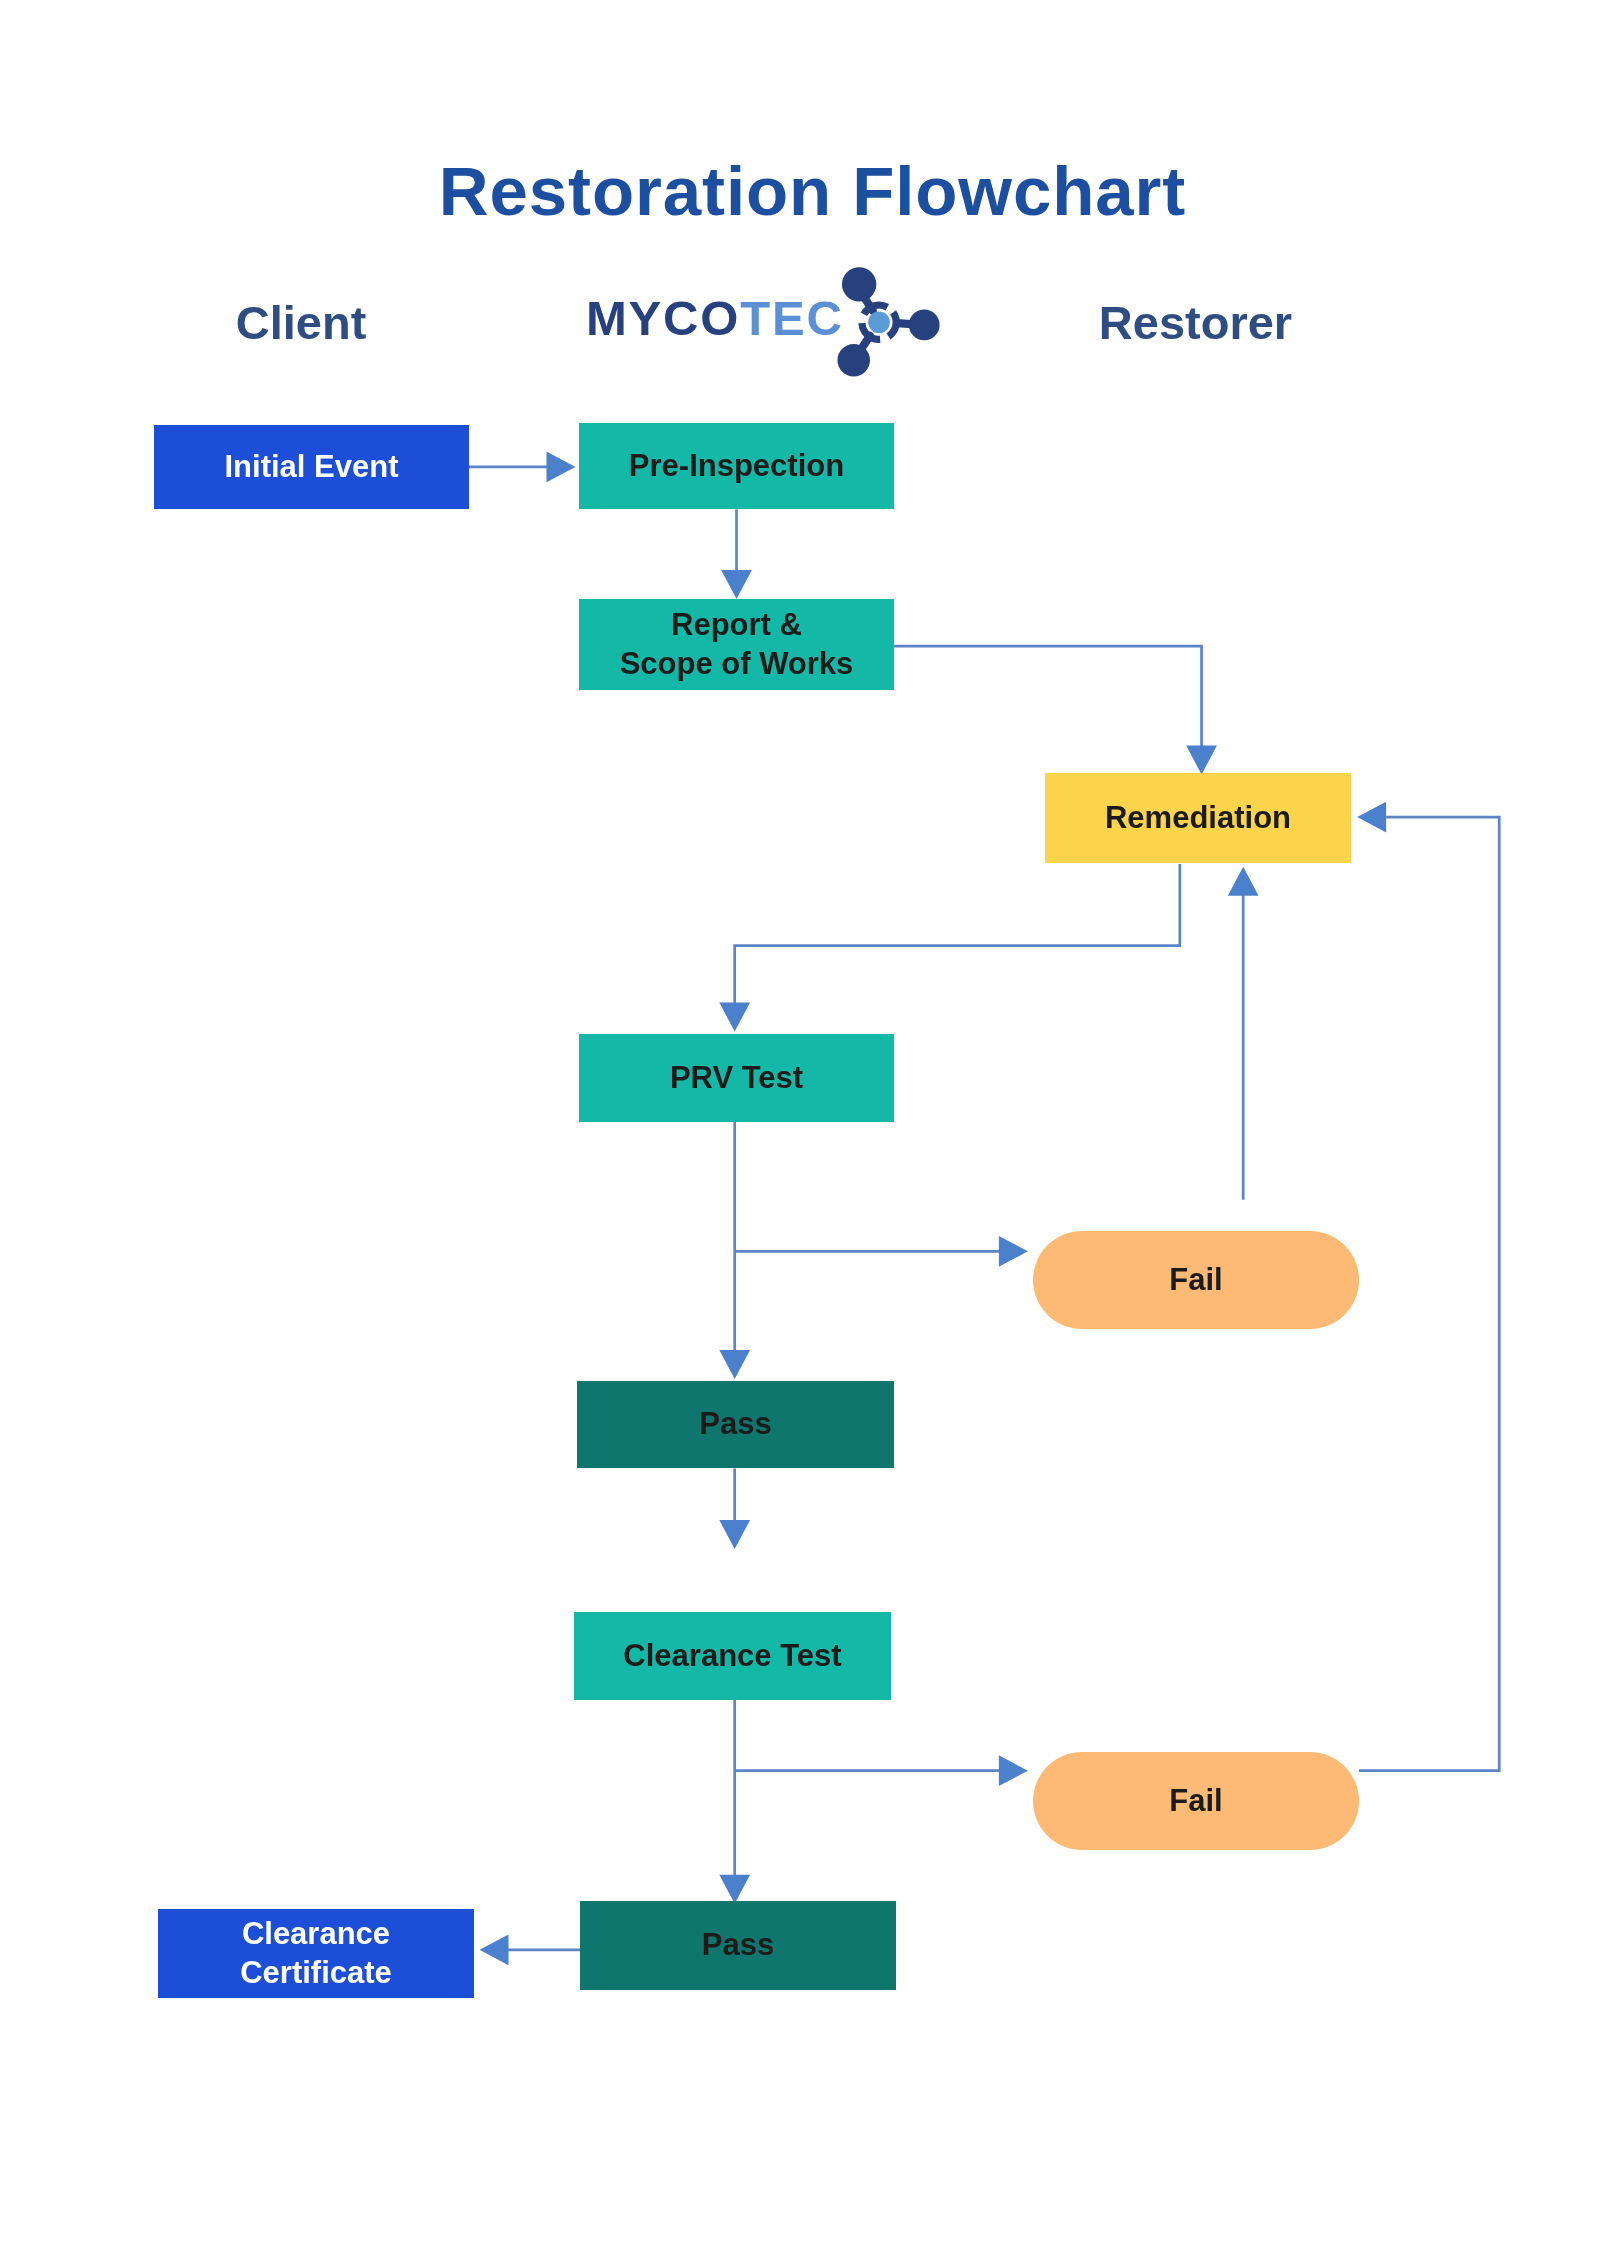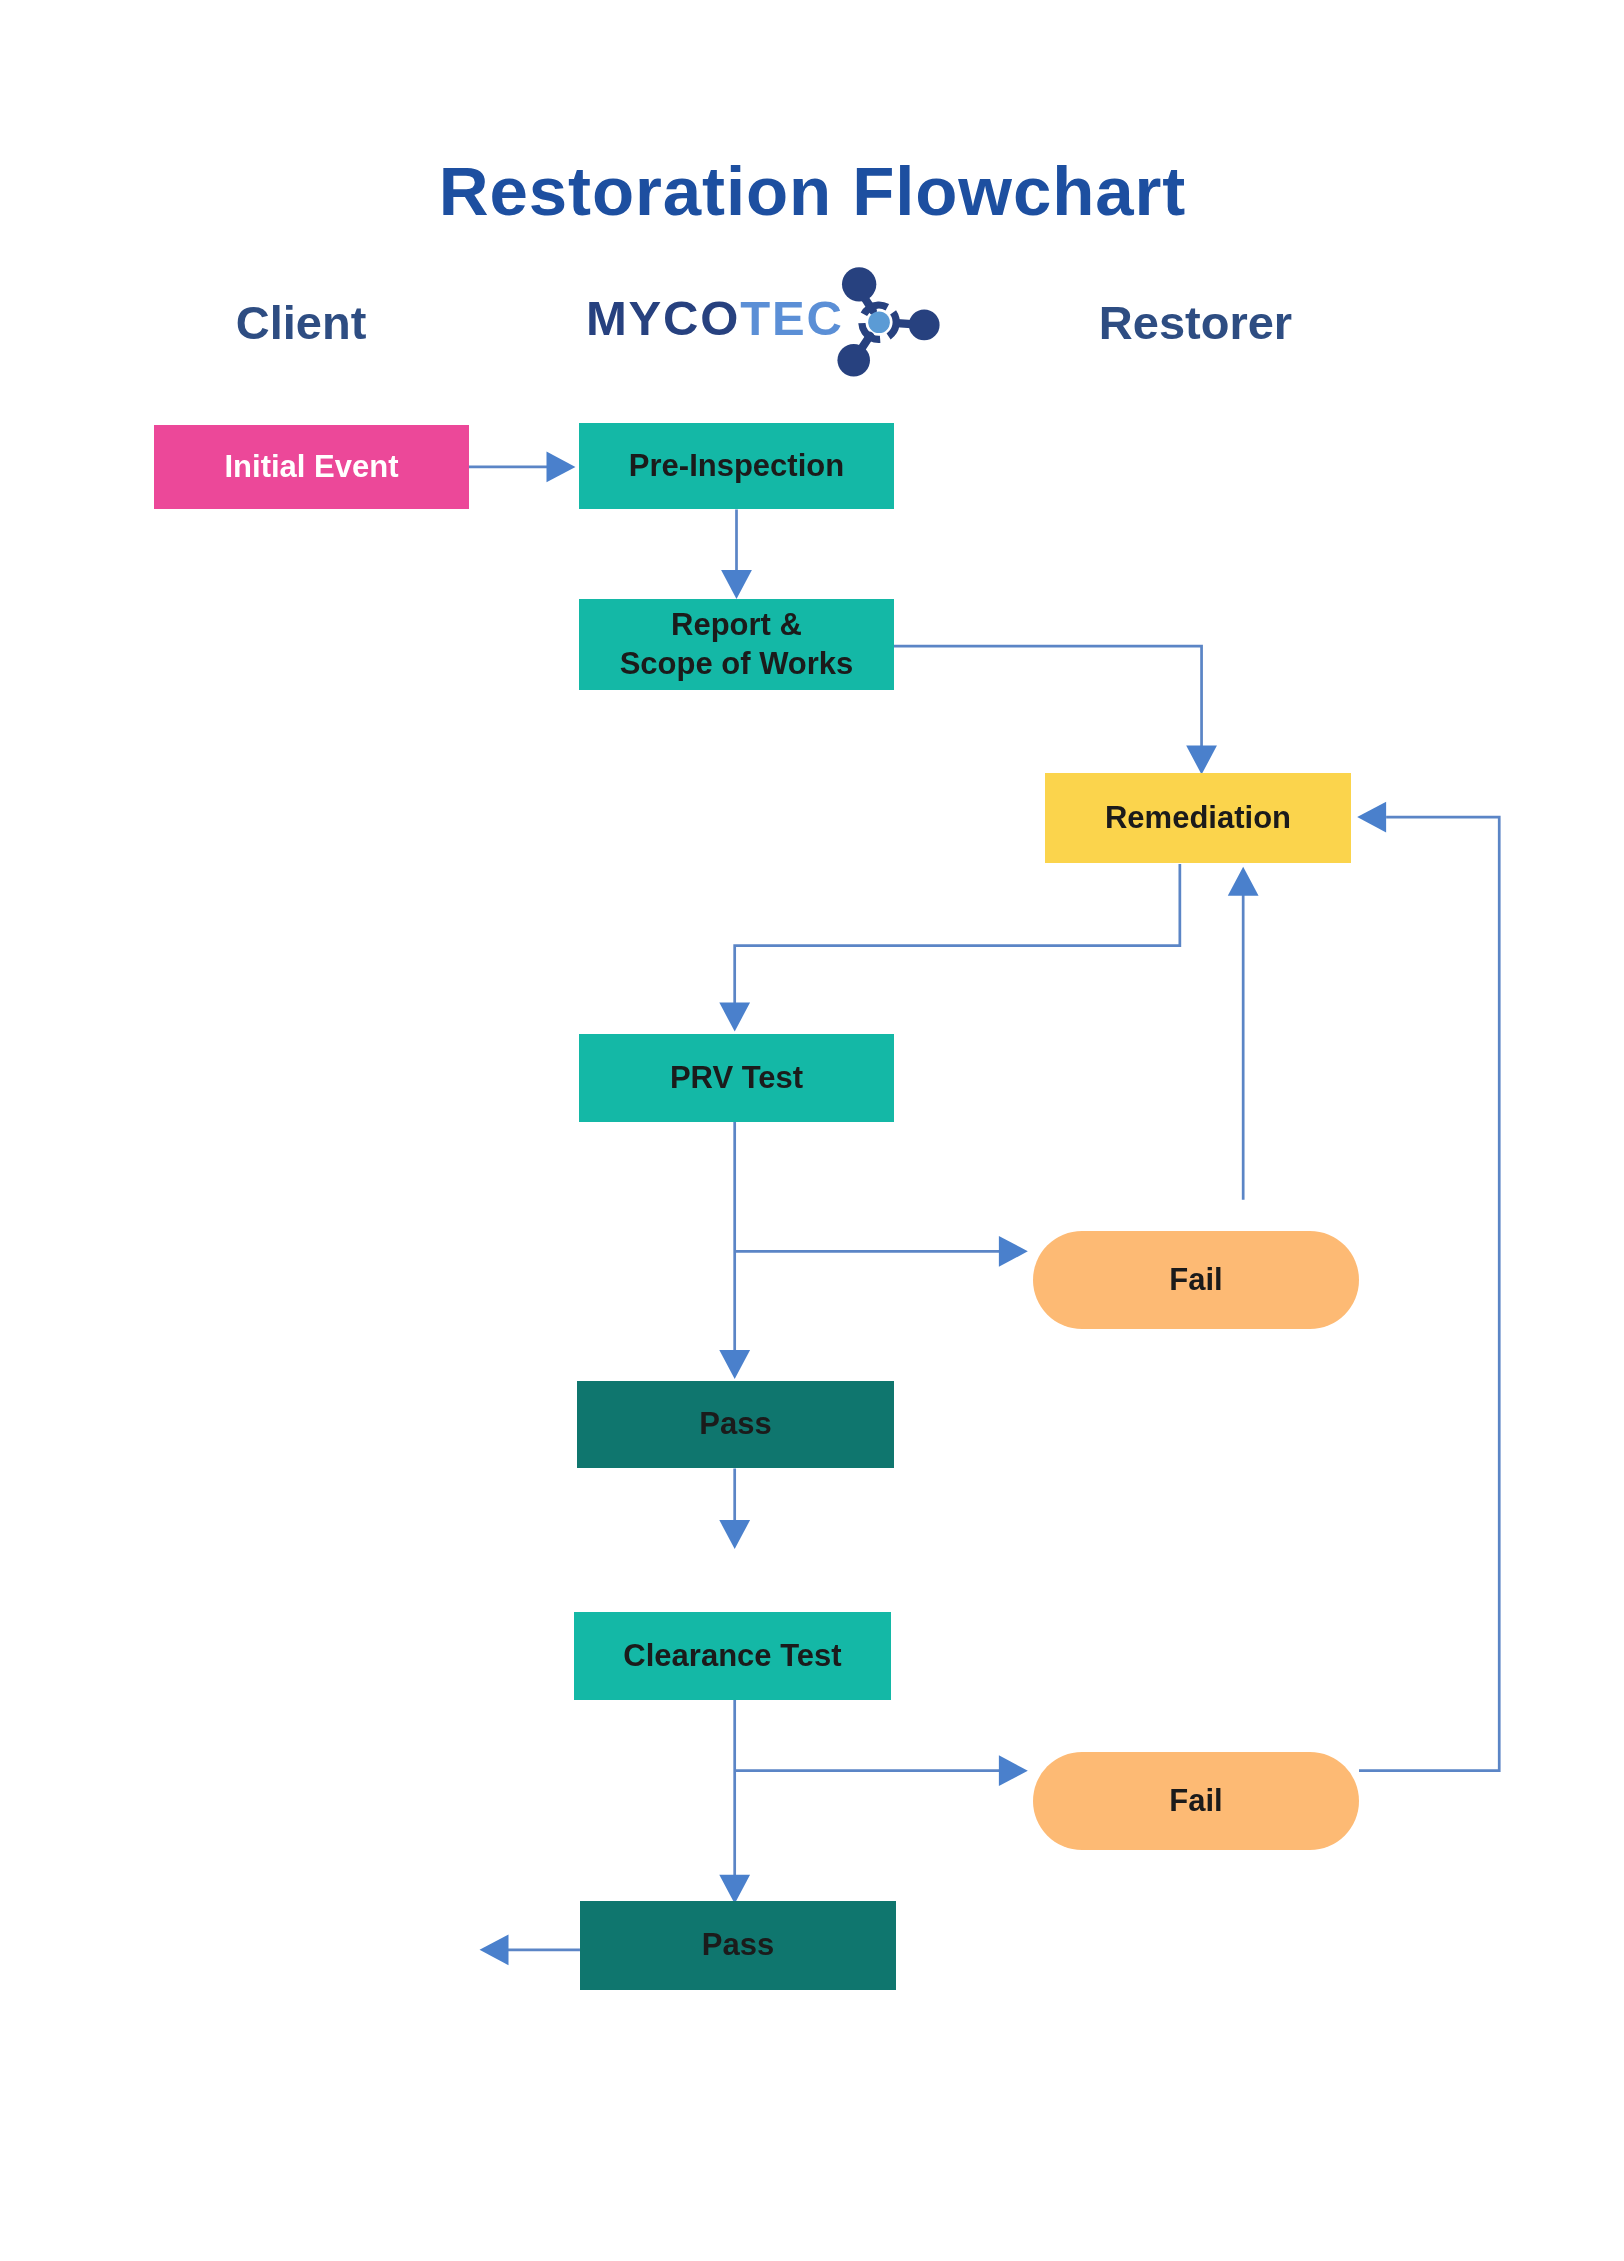--- a/index.html
+++ b/index.html
@@ -36,21 +36,21 @@
   .logo-text .p2{color:#5b8fd6;}
   .logo-icon{position:absolute;left:237px;top:3.6px;}
   svg.wires{position:absolute;left:0;top:0;z-index:1;}
   .node{
     position:absolute;z-index:2;
     display:flex;align-items:center;justify-content:center;
     font-size:31px;font-weight:bold;
     color:#1b1b1b;text-align:center;
     white-space:pre-line;line-height:1.25;
   }
-  .node.dark{background:#ec4899;color:#ffffff;}
+  .node.dark{background:#1d4ed8;color:#ffffff;}
   .node.cyan{background:#14b8a6;}
   .node.yellow{background:#fbd44c;}
   .node.green{background:#0f766e;}
   .node.pill{background:#fdba74;border-radius:49px;margin-top:31px;}
 </style>
 </head>
 <body>
 
 <div class="canvas">
 
@@ -155,15 +155,19 @@
   </div>
 
   <div class="node pill" style="left:1033px;top:1721px;width:326px;height:98px">
     <span>Fail</span>
   </div>
 
   <div class="node green" style="left:580px;top:1901px;width:316px;height:89px">
     <span>Pass</span>
   </div>
 
+  <div class="node dark" style="left:158px;top:1909px;width:316px;height:89px">
+    <span>Clearance
+Certificate</span>
+  </div>
 
 </div>
 
 
 </body></html>

